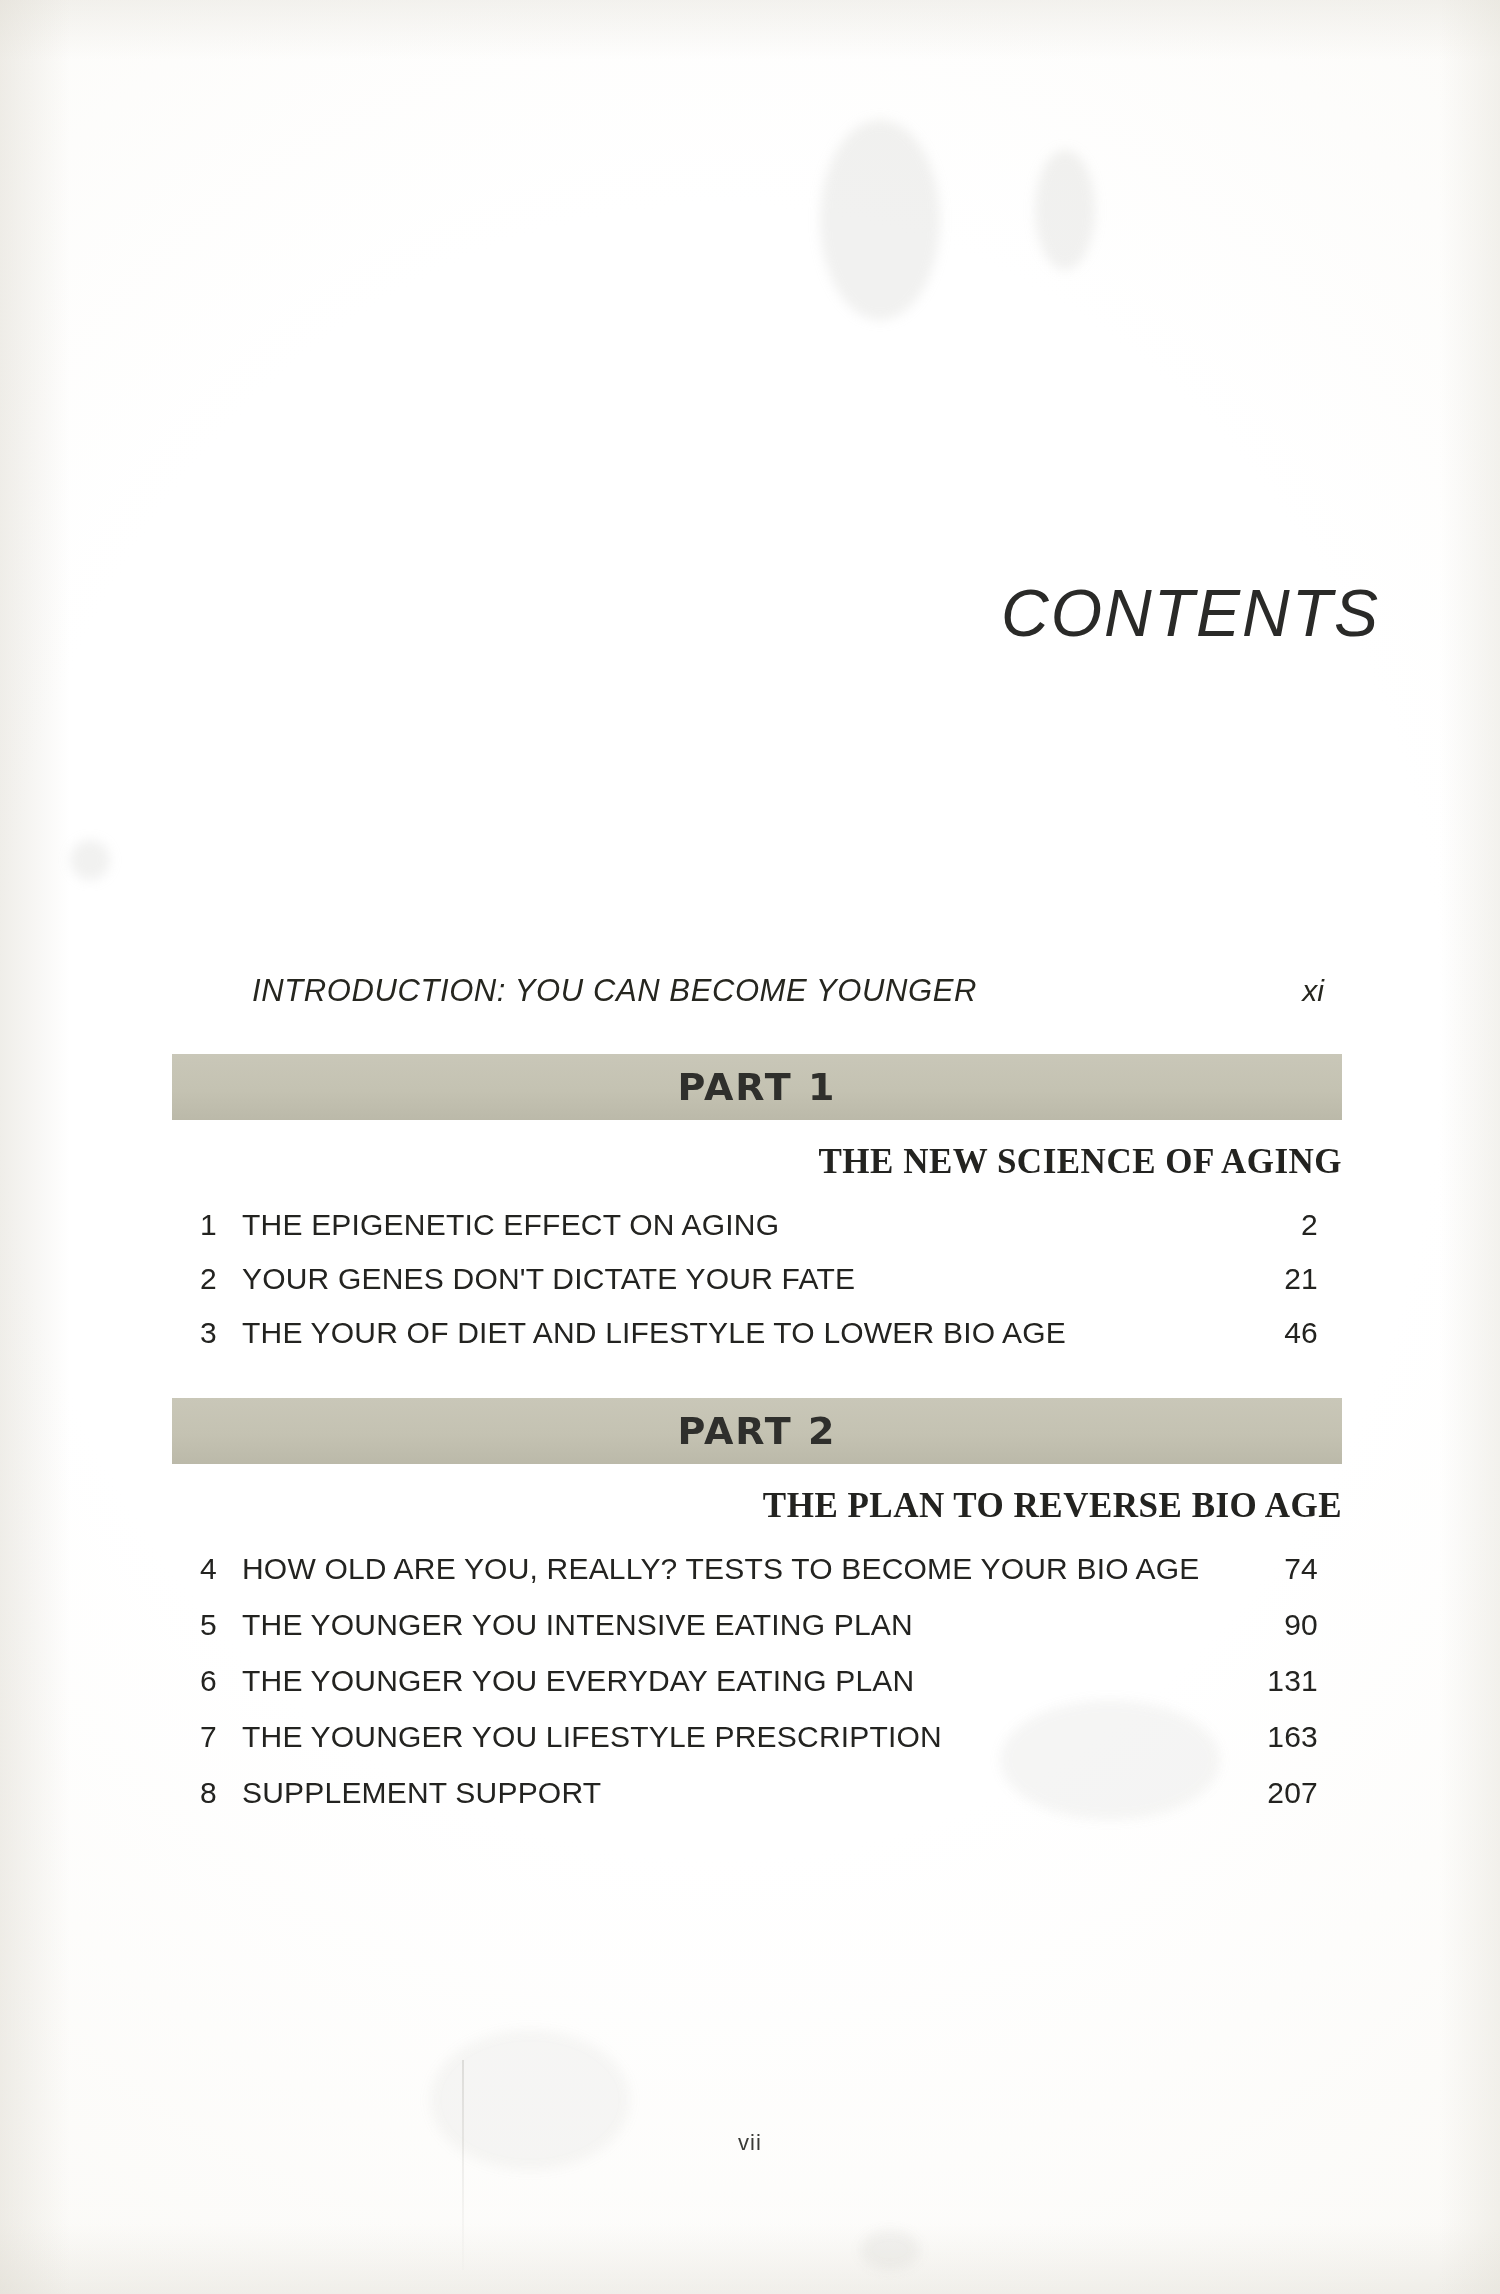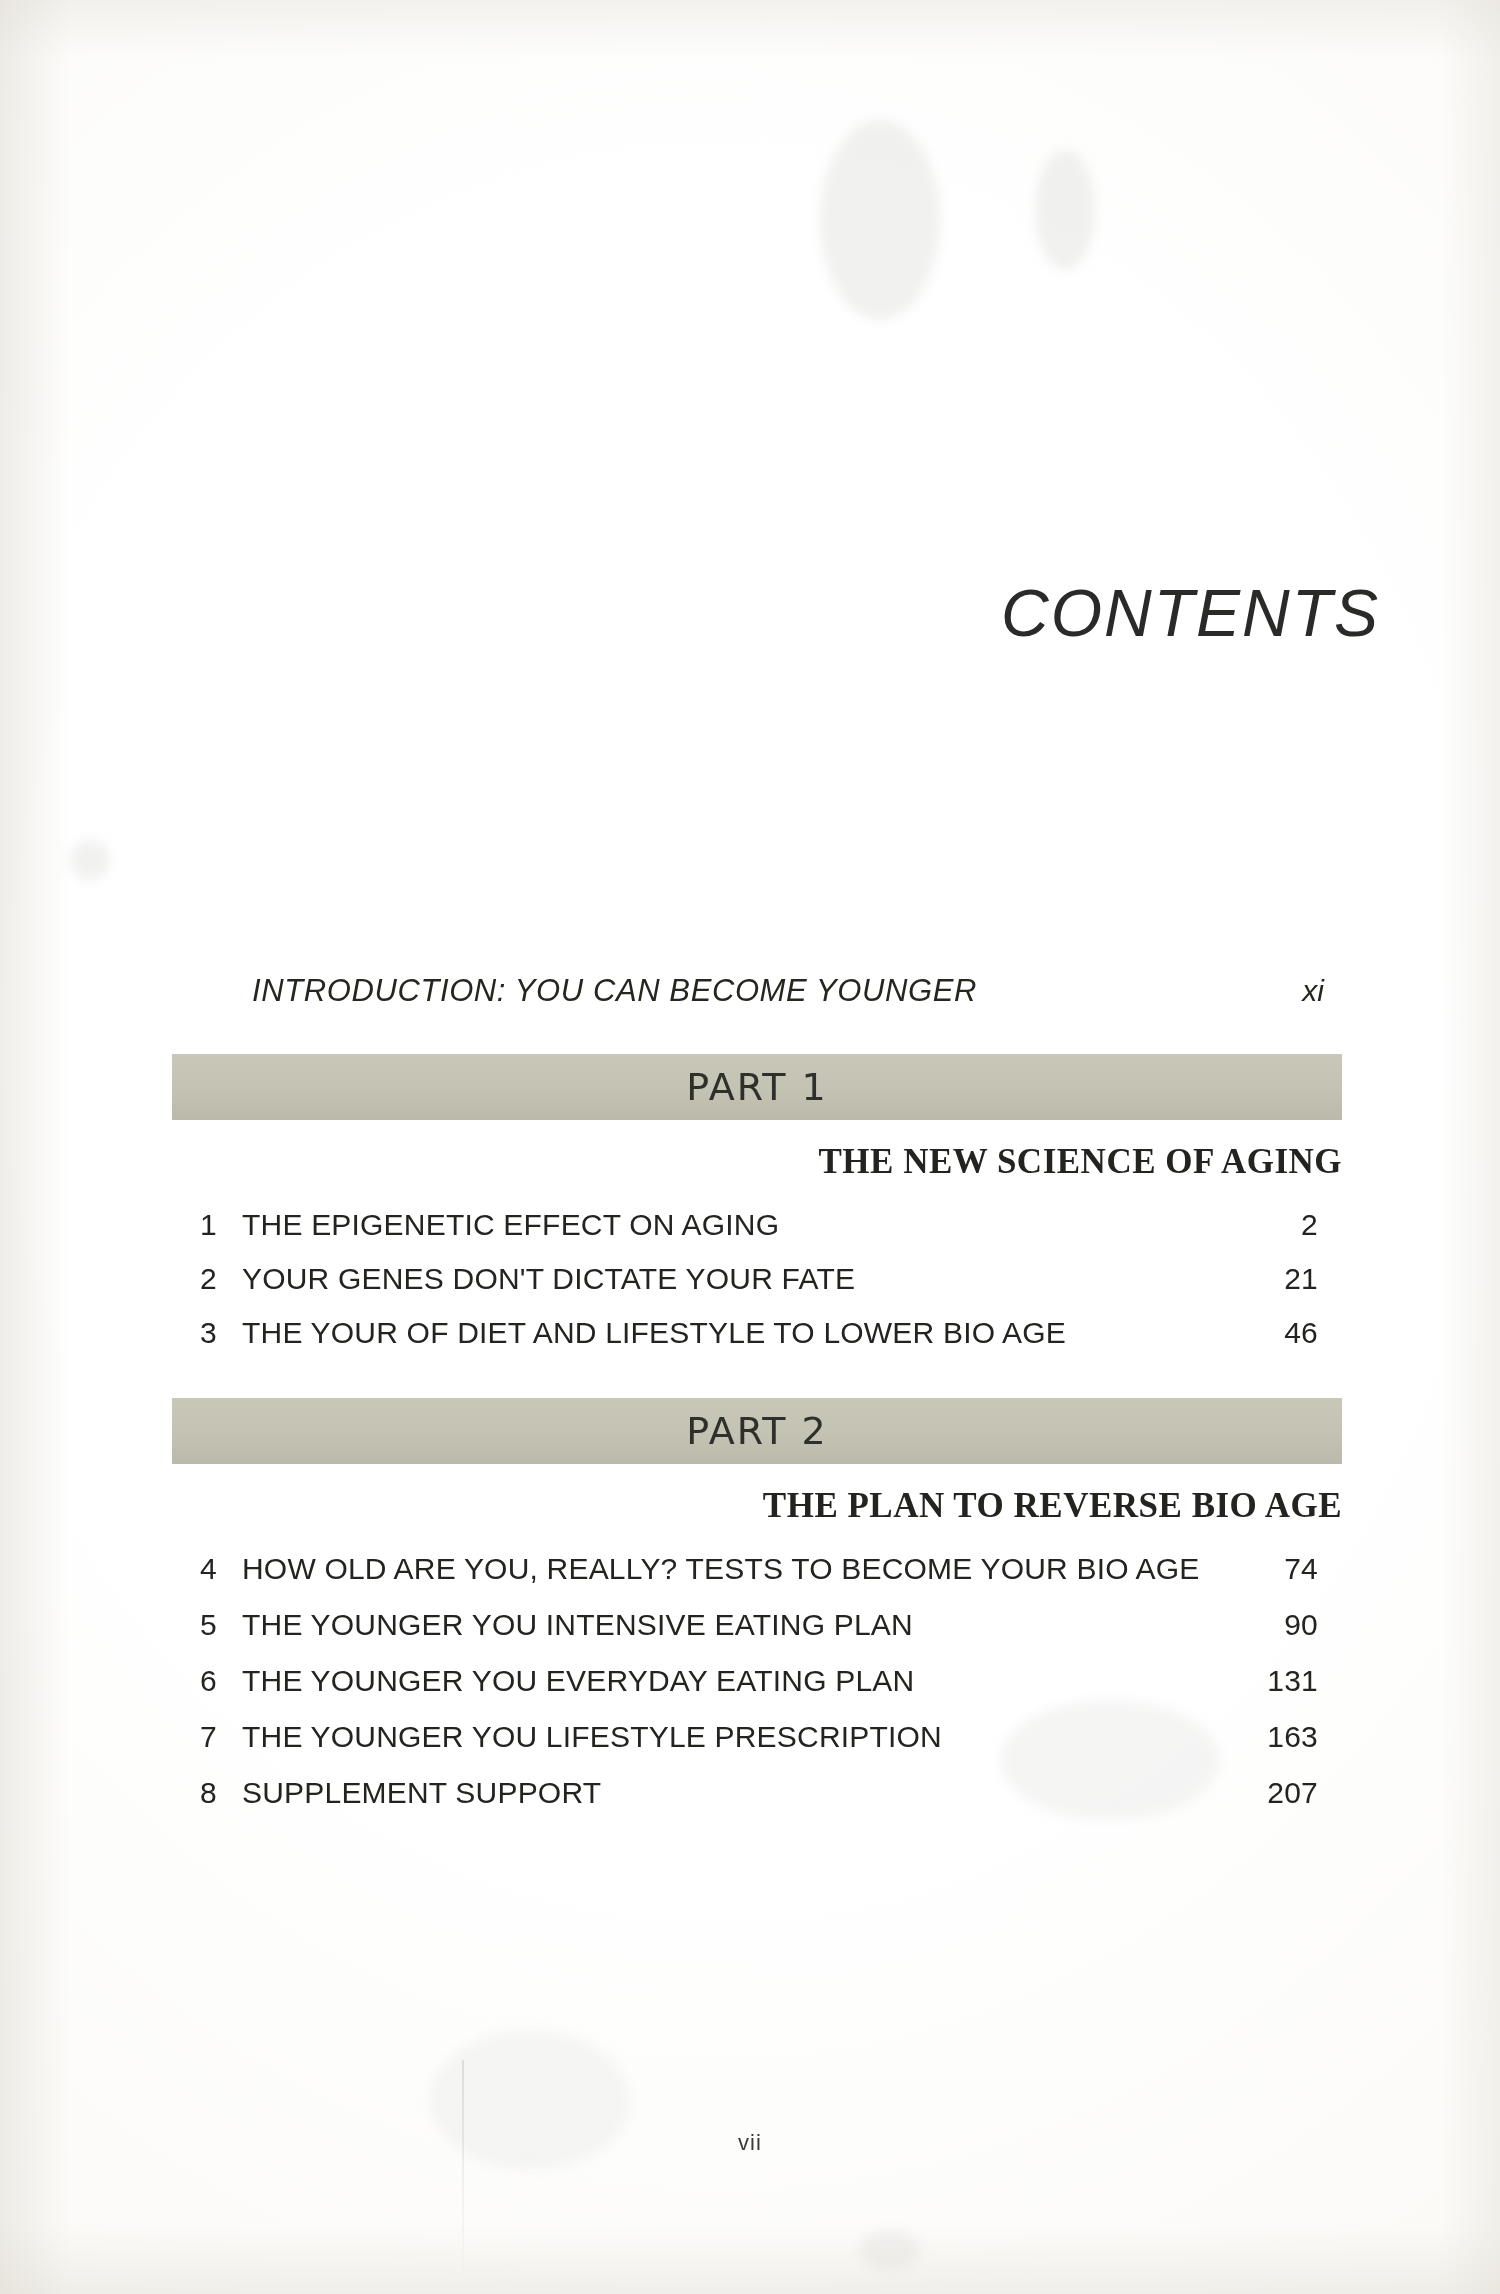--- a/index.html
+++ b/index.html
@@ -108,21 +108,21 @@
     margin-top: 48px;
     height: 66px;
     background: linear-gradient(180deg,#c9c7b8 0%, #c4c2b2 55%, #bbb9a9 100%);
     display: flex;
     align-items: center;
     justify-content: center;
     box-shadow: inset 0 0 0 0 rgba(0,0,0,0);
   }
   .part-band .part-label {
     font-family: "DejaVu Sans", sans-serif;
-    font-weight: 400;
+    font-weight: 700;
     font-size: 38px;
     letter-spacing: 2px;
     color: #2f2f2c;
   }
 
   .part-subtitle {
     text-align: right;
     font-family: "Liberation Serif", serif;
     font-weight: 700;
     font-size: 35px;

